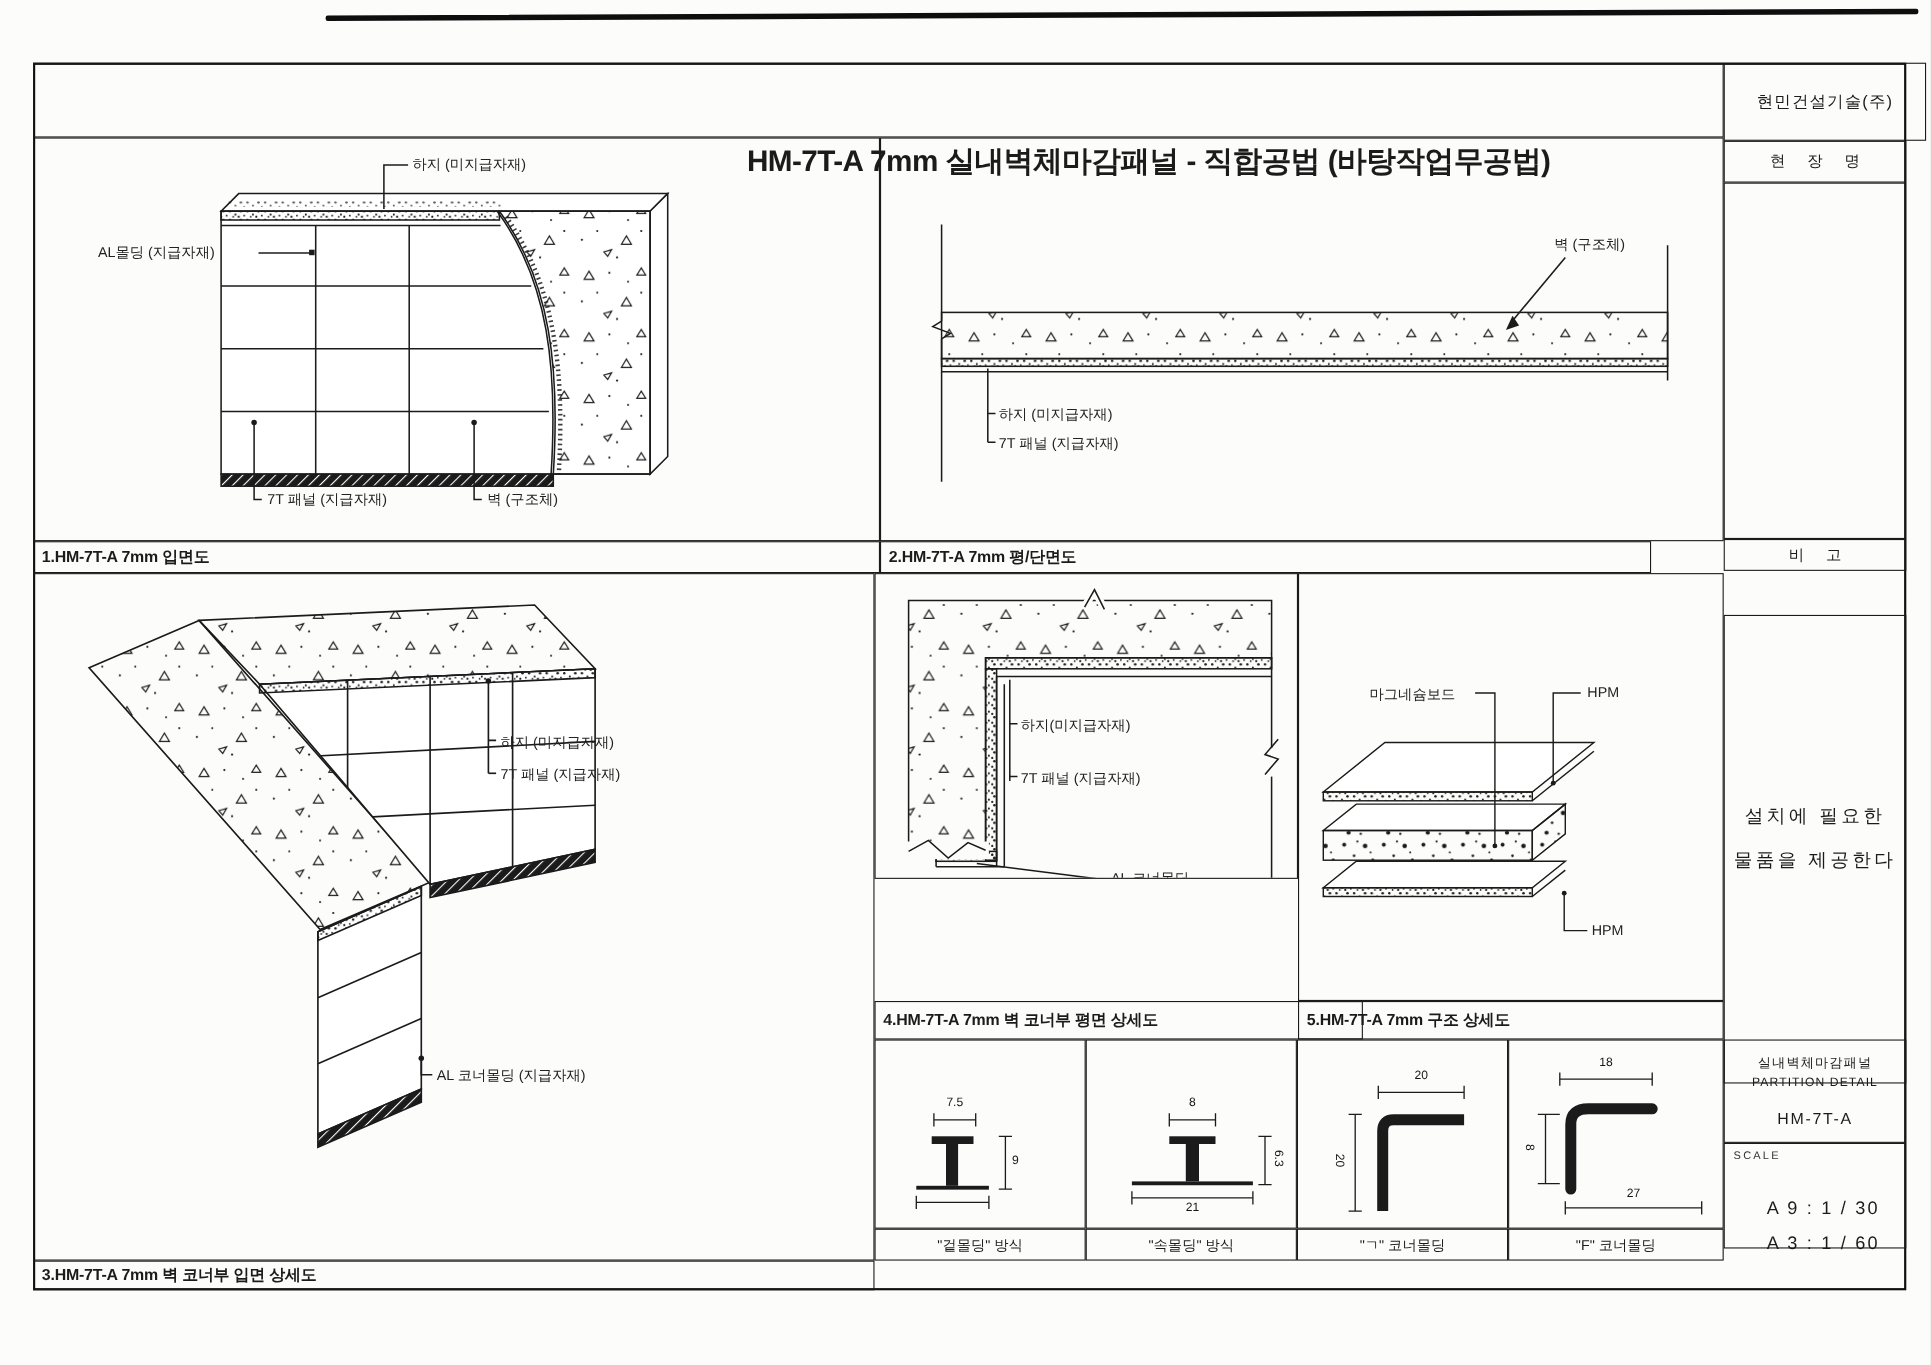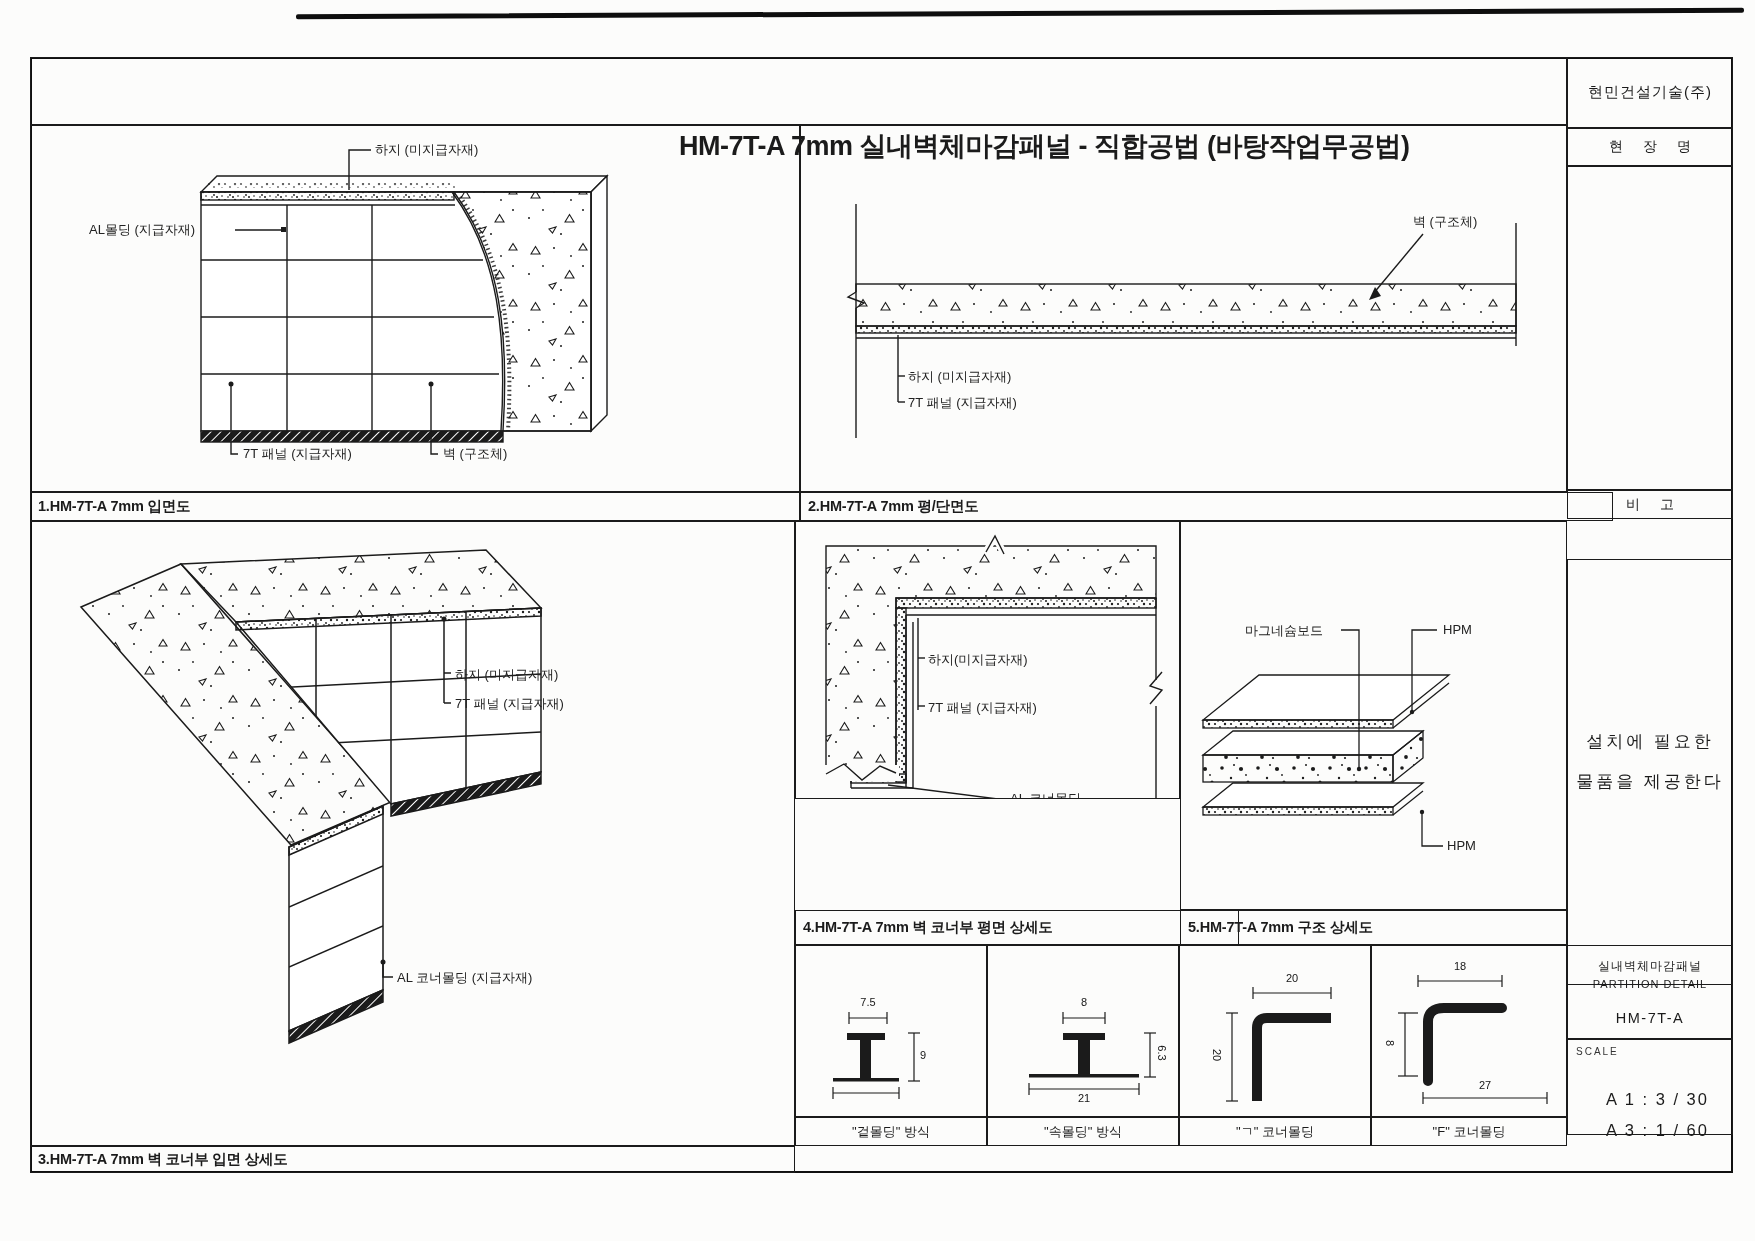--- a/index.html
+++ b/index.html
@@ -82,21 +82,21 @@
 </svg>
 
 <div class="sheet">
   <div class="scan-line"></div>
 
   <div class="frame" style="left:30px;top:57px;width:1703px;height:1116px;"></div>
 
   <div class="cell" style="left:30px;top:57px;width:1537px;height:68px;">
     <div class="main-title">HM-7T-A 7mm 실내벽체마감패널 - 직합공법 (바탕작업무공법)</div>
   </div>
-  <div class="cell company" style="left:1567px;top:57px;width:166px;height:71px;">
+  <div class="cell company" style="left:1567px;top:57px;width:184px;height:71px;">
     <span>현민건설기술(주)</span>
   </div>
   <div class="cell rowlabel" style="left:1567px;top:128px;width:166px;height:38px;">
     <span>현 장 명</span>
   </div>
   <div class="cell" style="left:1567px;top:166px;width:166px;height:324px;"></div>
   <div class="cell rowlabel" style="left:1567px;top:490px;width:166px;height:29px;">
     <span>비 고</span>
   </div>
   <div class="cell note-box" style="left:1567px;top:519px;width:166px;height:426px;margin-top:40px;">
@@ -104,21 +104,21 @@
     <span>물품을 제공한다</span>
   </div>
   <div class="cell detail-box" style="left:1567px;top:945px;width:166px;height:94px;">
     <div class="detail-kr">실내벽체마감패널</div>
     <div class="detail-en">PARTITION DETAIL</div>
     <div class="detail-model">HM-7T-A</div>
   </div>
   <div class="cell scale-box" style="left:1567px;top:1039px;width:166px;height:96px;padding-left:15px;">
     <div class="scale-tag">SCALE</div>
     <div class="scale-lines">
-      <div>A 1 : 3 / 30</div>
+      <div>A 9 : 1 / 30</div>
       <div>A 3 : 1 / 60</div>
     </div>
   </div>
 
   <div class="fig-cell cell" style="left:30px;top:125px;width:770px;height:367px;">
     <svg class="figsvg" width="770" height="367" viewBox="0 0 770 367">
       <g stroke="#1b1b1b" stroke-width="1.4" fill="none">
         <polygon points="170,66 560,66 576,50 186,50" fill="#ffffff"></polygon>
         <polygon points="560,66 576,50 576,289 560,305" fill="#ffffff"></polygon>
         <rect x="170" y="66" width="390" height="239" fill="#ffffff"></rect>
@@ -166,21 +166,21 @@
         <polygon points="568,174 574,161 580,170" fill="#1b1b1b" stroke="none"></polygon>
         <line x1="97" y1="209" x2="97" y2="276"></line>
         <line x1="97" y1="250" x2="104" y2="250"></line>
         <line x1="97" y1="276" x2="104" y2="276"></line>
       </g>
     </svg>
     <div class="lbl" style="left:612px;top:87px;">벽 (구조체)</div>
     <div class="lbl" style="left:107px;top:242px;">하지 (미지급자재)</div>
     <div class="lbl" style="left:107px;top:268px;">7T 패널 (지급자재)</div>
   </div>
-  <div class="cell tband" style="left:800px;top:492px;width:813px;height:29px;">
+  <div class="cell tband" style="left:800px;top:492px;width:701px;height:29px;">
     <span>2.HM-7T-A 7mm 평/단면도</span>
   </div>
 
   <div class="fig-cell cell" style="left:30px;top:521px;width:765px;height:625px;">
     <svg class="figsvg" width="765" height="625" viewBox="0 0 765 625">
       <defs>
         <clipPath id="clip-b">
             <polygon points="205,100 510,86 510,250 360,282"></polygon>
           </clipPath>
         <clipPath id="clip-d">

